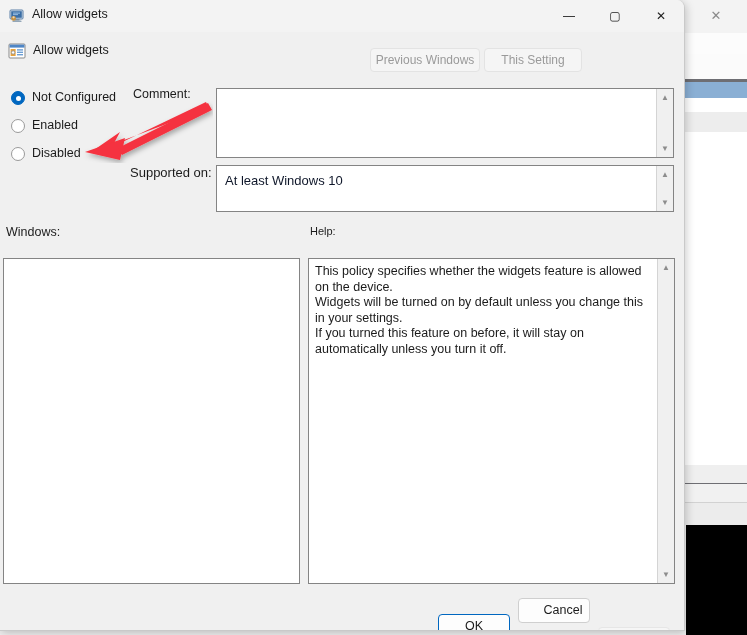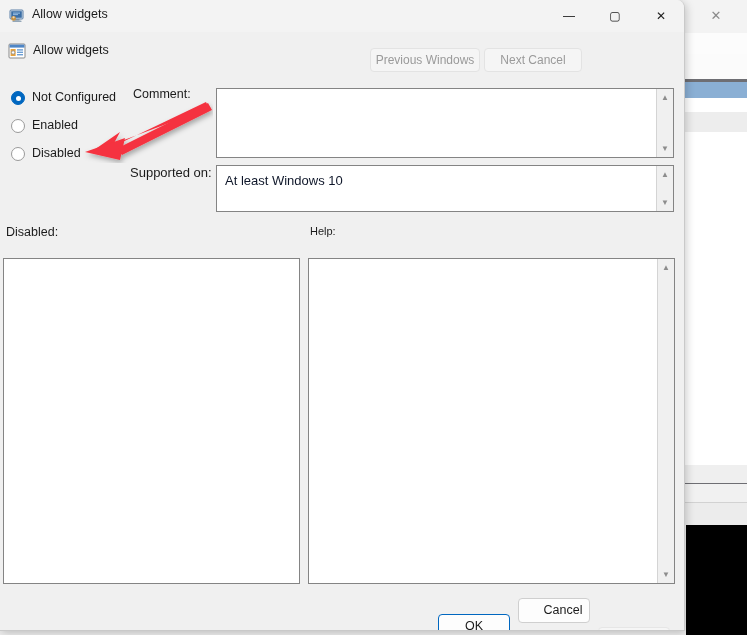--- a/index.html
+++ b/index.html
@@ -394,21 +394,21 @@
       <rect x="2.6" y="7" width="5" height="7" fill="#e8a33d"></rect>
       <circle cx="5.1" cy="10.5" r="1.7" fill="#ffffff" stroke="#8a8a8a" stroke-width="0.8"></circle>
       <rect x="9" y="7.2" width="6" height="1.4" fill="#6d9fd4"></rect>
       <rect x="9" y="9.6" width="6" height="1.4" fill="#6d9fd4"></rect>
       <rect x="9" y="12" width="6" height="1.4" fill="#6d9fd4"></rect>
     </svg>
   </span>
   <span id="hdr-title">Allow widgets</span>
 
   <button class="navbtn" id="btn-prev">Previous Windows</button>
-  <button class="navbtn" id="btn-next">Next Cancel</button>
+  <button class="navbtn" id="btn-next">This Setting</button>
 
   <div class="radio-row" id="radio-notconfigured">
     <span class="radio-mark on"></span>
     <span class="radio-label">Not Configured</span>
   </div>
   <div class="radio-row" id="radio-enabled">
     <span class="radio-mark"></span>
     <span class="radio-label">Enabled</span>
   </div>
   <div class="radio-row" id="radio-disabled">
@@ -426,26 +426,29 @@
 
   <span id="lbl-supported">Supported on:</span>
   <div class="fieldbox" id="box-supported">
     <span id="supported-text">At least Windows 10</span>
     <div class="sbar">
       <div class="sbar-up">▲</div>
       <div class="sbar-down">▼</div>
     </div>
   </div>
 
-  <span id="lbl-options">Disabled:</span>
+  <span id="lbl-options">Windows:</span>
   <span id="lbl-help">Help:</span>
 
   <div id="panel-options"></div>
 
   <div id="panel-help">
+    <div id="help-text">This policy specifies whether the widgets feature is allowed on the device.
+Widgets will be turned on by default unless you change this in your settings.
+If you turned this feature on before, it will stay on automatically unless you turn it off.</div>
     <div class="sbar">
       <div class="sbar-up">▲</div>
       <div class="sbar-down">▼</div>
     </div>
   </div>
 
   <button class="fbtn" id="btn-ok">OK</button>
   <button class="fbtn" id="btn-cancel">Cancel</button>
   <button class="fbtn" id="btn-apply">Apply</button>
 

